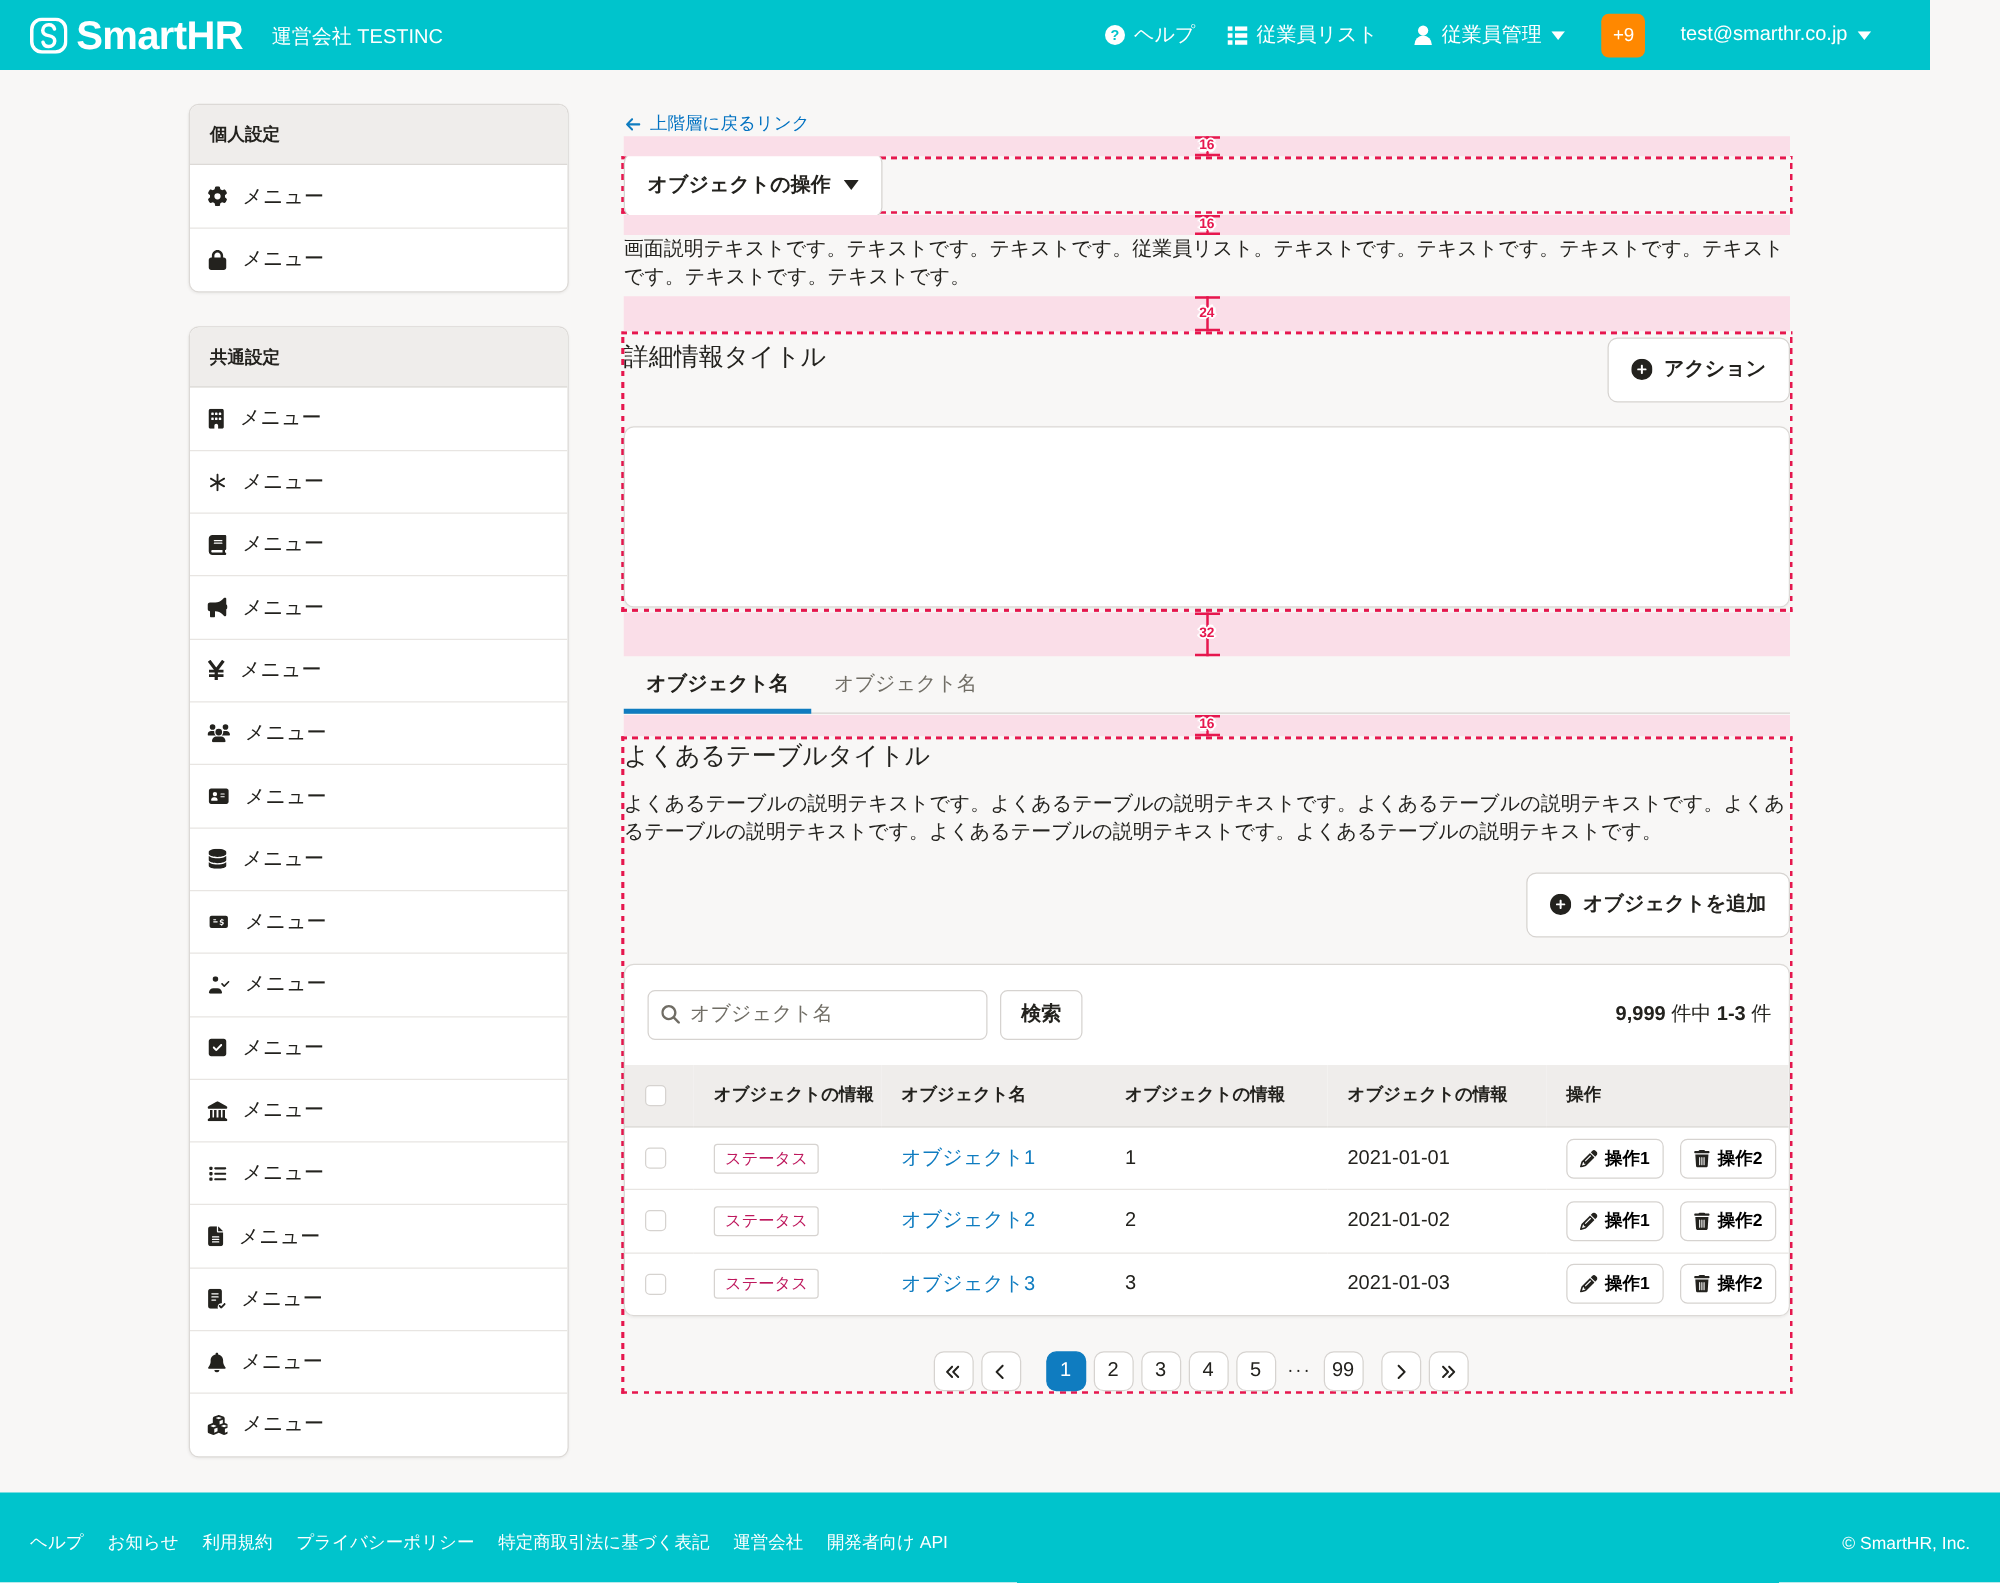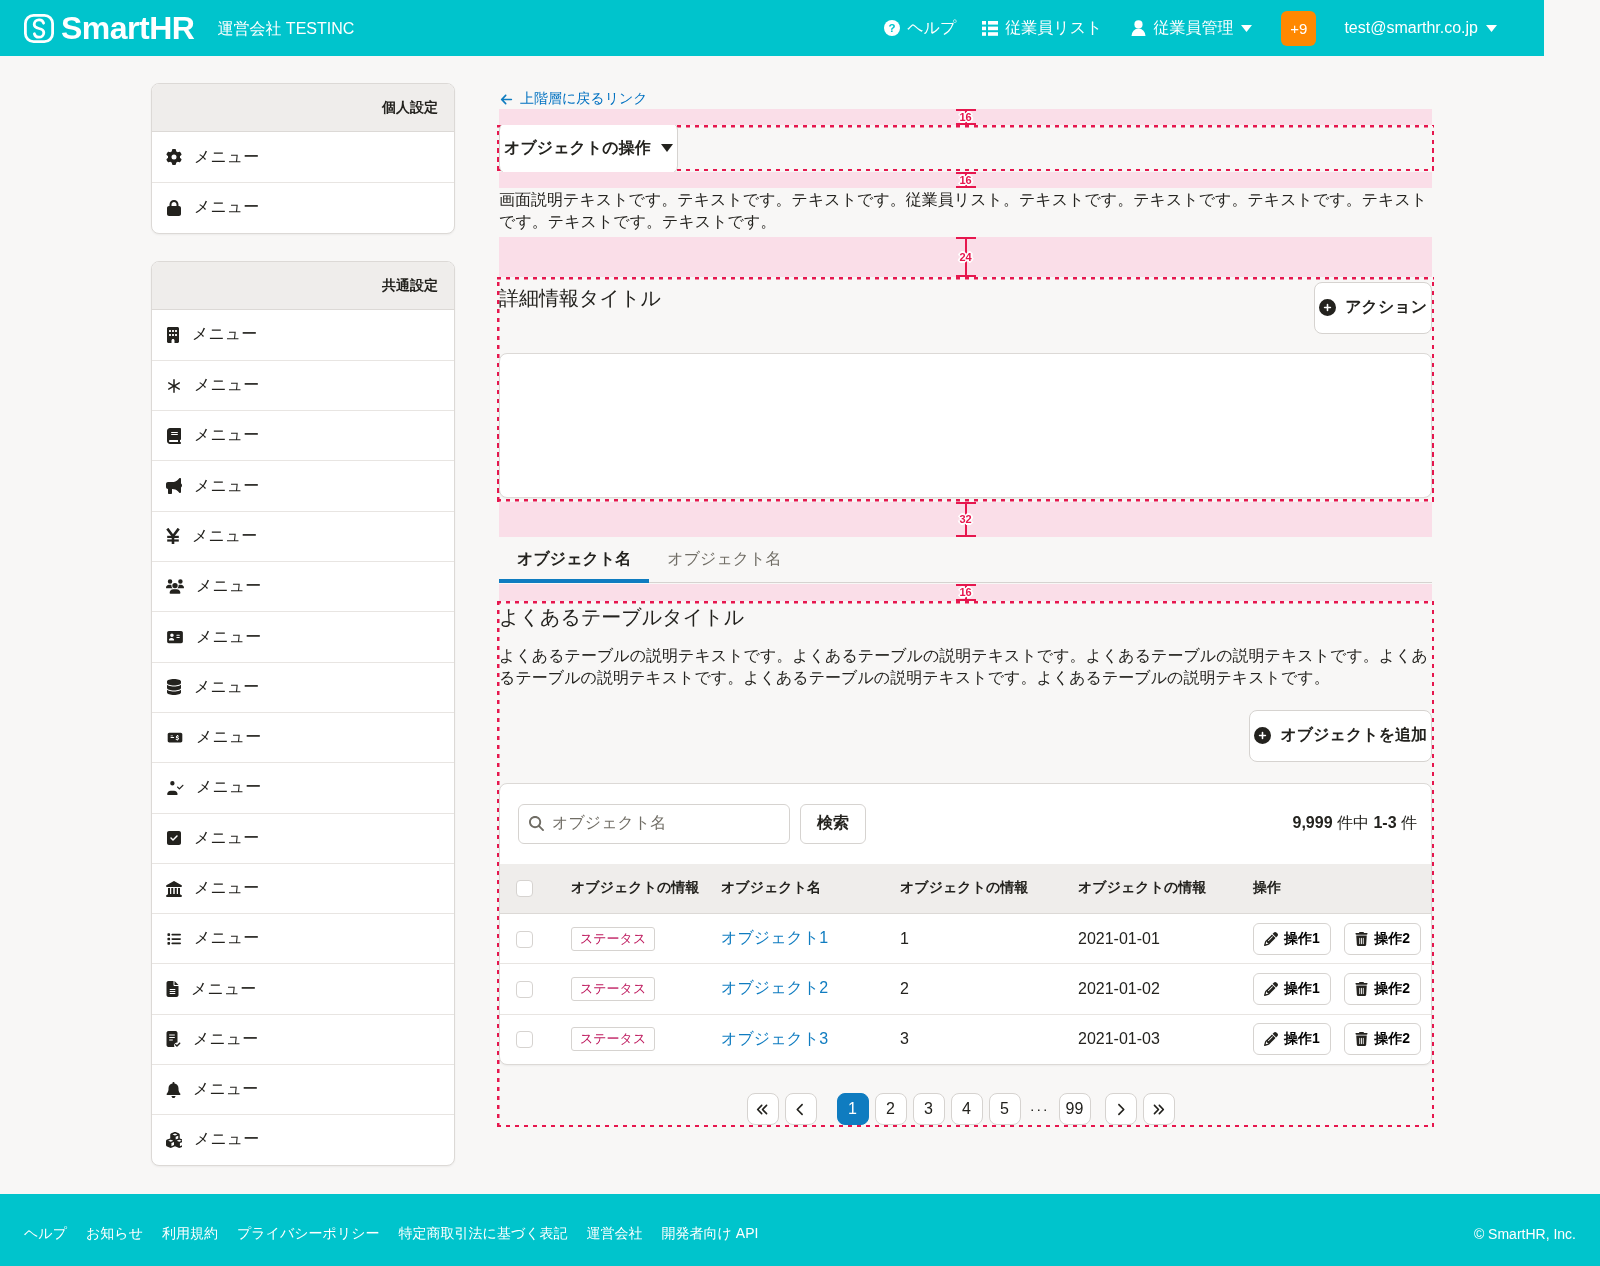--- a/index.html
+++ b/index.html
@@ -41,21 +41,21 @@
 .ftr-copy { margin-left:auto; margin-right:24px; }
 
 .sidebar { position:absolute; left:151px; top:83px; width:304px; }
 .card {
   background:#fff; border:1px solid #dcd9d6; border-radius:8px;
   box-shadow:0 1px 2px rgba(0,0,0,0.05); overflow:hidden;
 }
 .card + .card { margin-top:27px; }
 .card-hd {
   background:#efedeb; border-bottom:1px solid #dcd9d6;
-  font-size:14px; font-weight:bold; padding:15px 16px 14px;text-align:right;
+  font-size:14px; font-weight:bold; padding:15px 16px 14px;
 }
 .menu-item {
   height:50.3px; display:flex; align-items:center; padding-left:14px;
   font-size:16px;
 }
 .menu-item + .menu-item { border-top:1px solid #e8e5e2; }
 .menu-item svg { margin-right:12px; flex:none; }
 
 .main { position:absolute; left:499px; top:88px; width:933px; }
 .backlink { display:flex; align-items:center; font-size:14px; color:#0071c1; height:18px; margin-top:2px; }
@@ -91,21 +91,21 @@
 
 .title-row {
   height:42px; display:flex; align-items:center; justify-content:space-between;
 }
 .page-title { font-size:27px; letter-spacing:0; }
 
 .btn {
   display:inline-flex; align-items:center; justify-content:center;
   background:#fff; border:1px solid #d6d3d0; border-radius:8px;
   font-size:16px; font-weight:bold; color:#23221e; height:52px;
-  padding:0 4px;
+  padding:0 18px;
 }
 .btn svg { margin-right:9px; }
 .btn .caret2 { margin-left:10px; margin-right:0; }
 .desc { font-size:16px; line-height:22.4px; margin:0; }
 .sec-title { font-size:20px; line-height:28px; }
 
 .info-hd { display:flex; align-items:flex-start; justify-content:space-between; }
 .panel {
   background:#fff; border:1px solid #dcd9d6; border-radius:8px; height:145px;
   box-shadow:0 1px 2px rgba(0,0,0,0.05);
@@ -309,21 +309,21 @@
       </button>
     </div>
   </div>
   <div class="band" style="height:16px; margin-top:1px;">
       <div class="ruler">
         <div class="vline"></div>
         <div class="num">16</div>
       </div>
     </div>
   <p class="desc" style="margin-top:1px;">画面説明テキストです。テキストです。テキストです。従業員リスト。テキストです。テキストです。テキストです。テキストです。テキストです。テキストです。</p>
-  <div class="band" style="height:40px; margin-top:3px;">
+  <div class="band" style="height:28px; margin-top:3px;">
       <div class="ruler">
         <div class="vline"></div>
         <div class="num">24</div>
       </div>
     </div>
   <div class="dashed">
     <div class="info-hd" style="margin-top:5px;">
       <div class="sec-title">詳細情報タイトル</div>
       <button class="btn" style="margin-top:-2px;">
         <svg width="17" height="17" viewBox="0 0 512 512">

